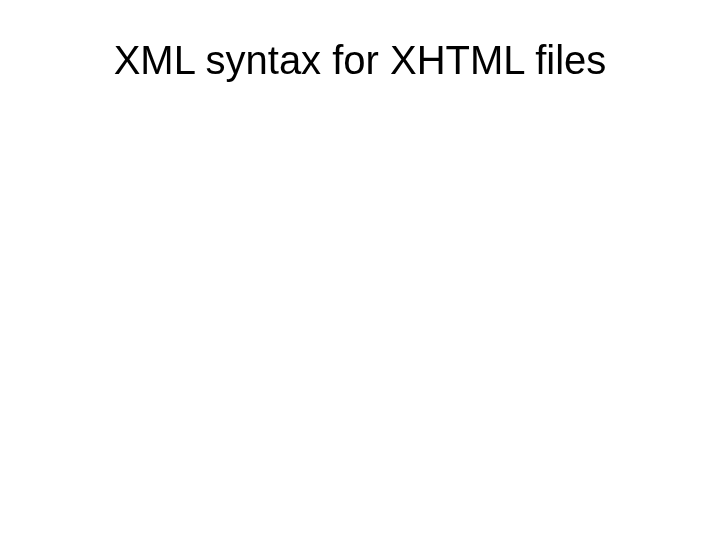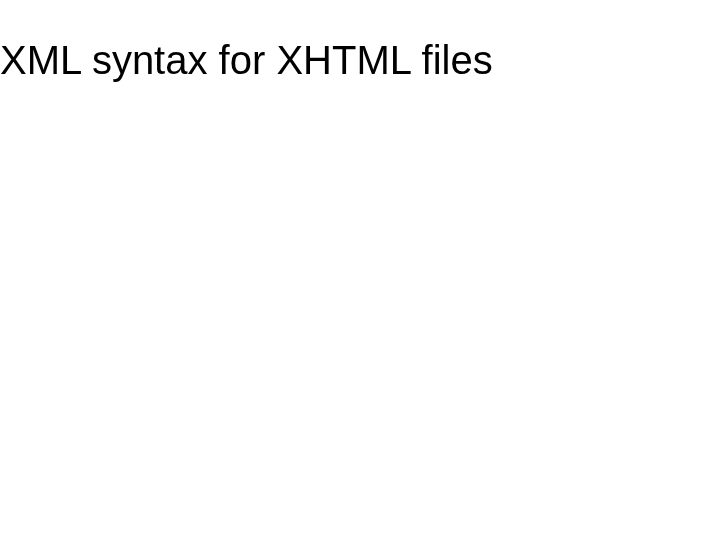--- a/index.html
+++ b/index.html
@@ -17,20 +17,21 @@
     .slide {
       width: 100%;
       height: 100%;
       position: relative;
     }
     .title {
       position: absolute;
       top: 38px;
       left: 0;
       width: 100%;
+      text-align: center;
       font-size: 40px;
       font-weight: 400;
       color: #000000;
       letter-spacing: 0px;
     }
   </style>
 </head>
 <body>
 
 <div class="slide">

